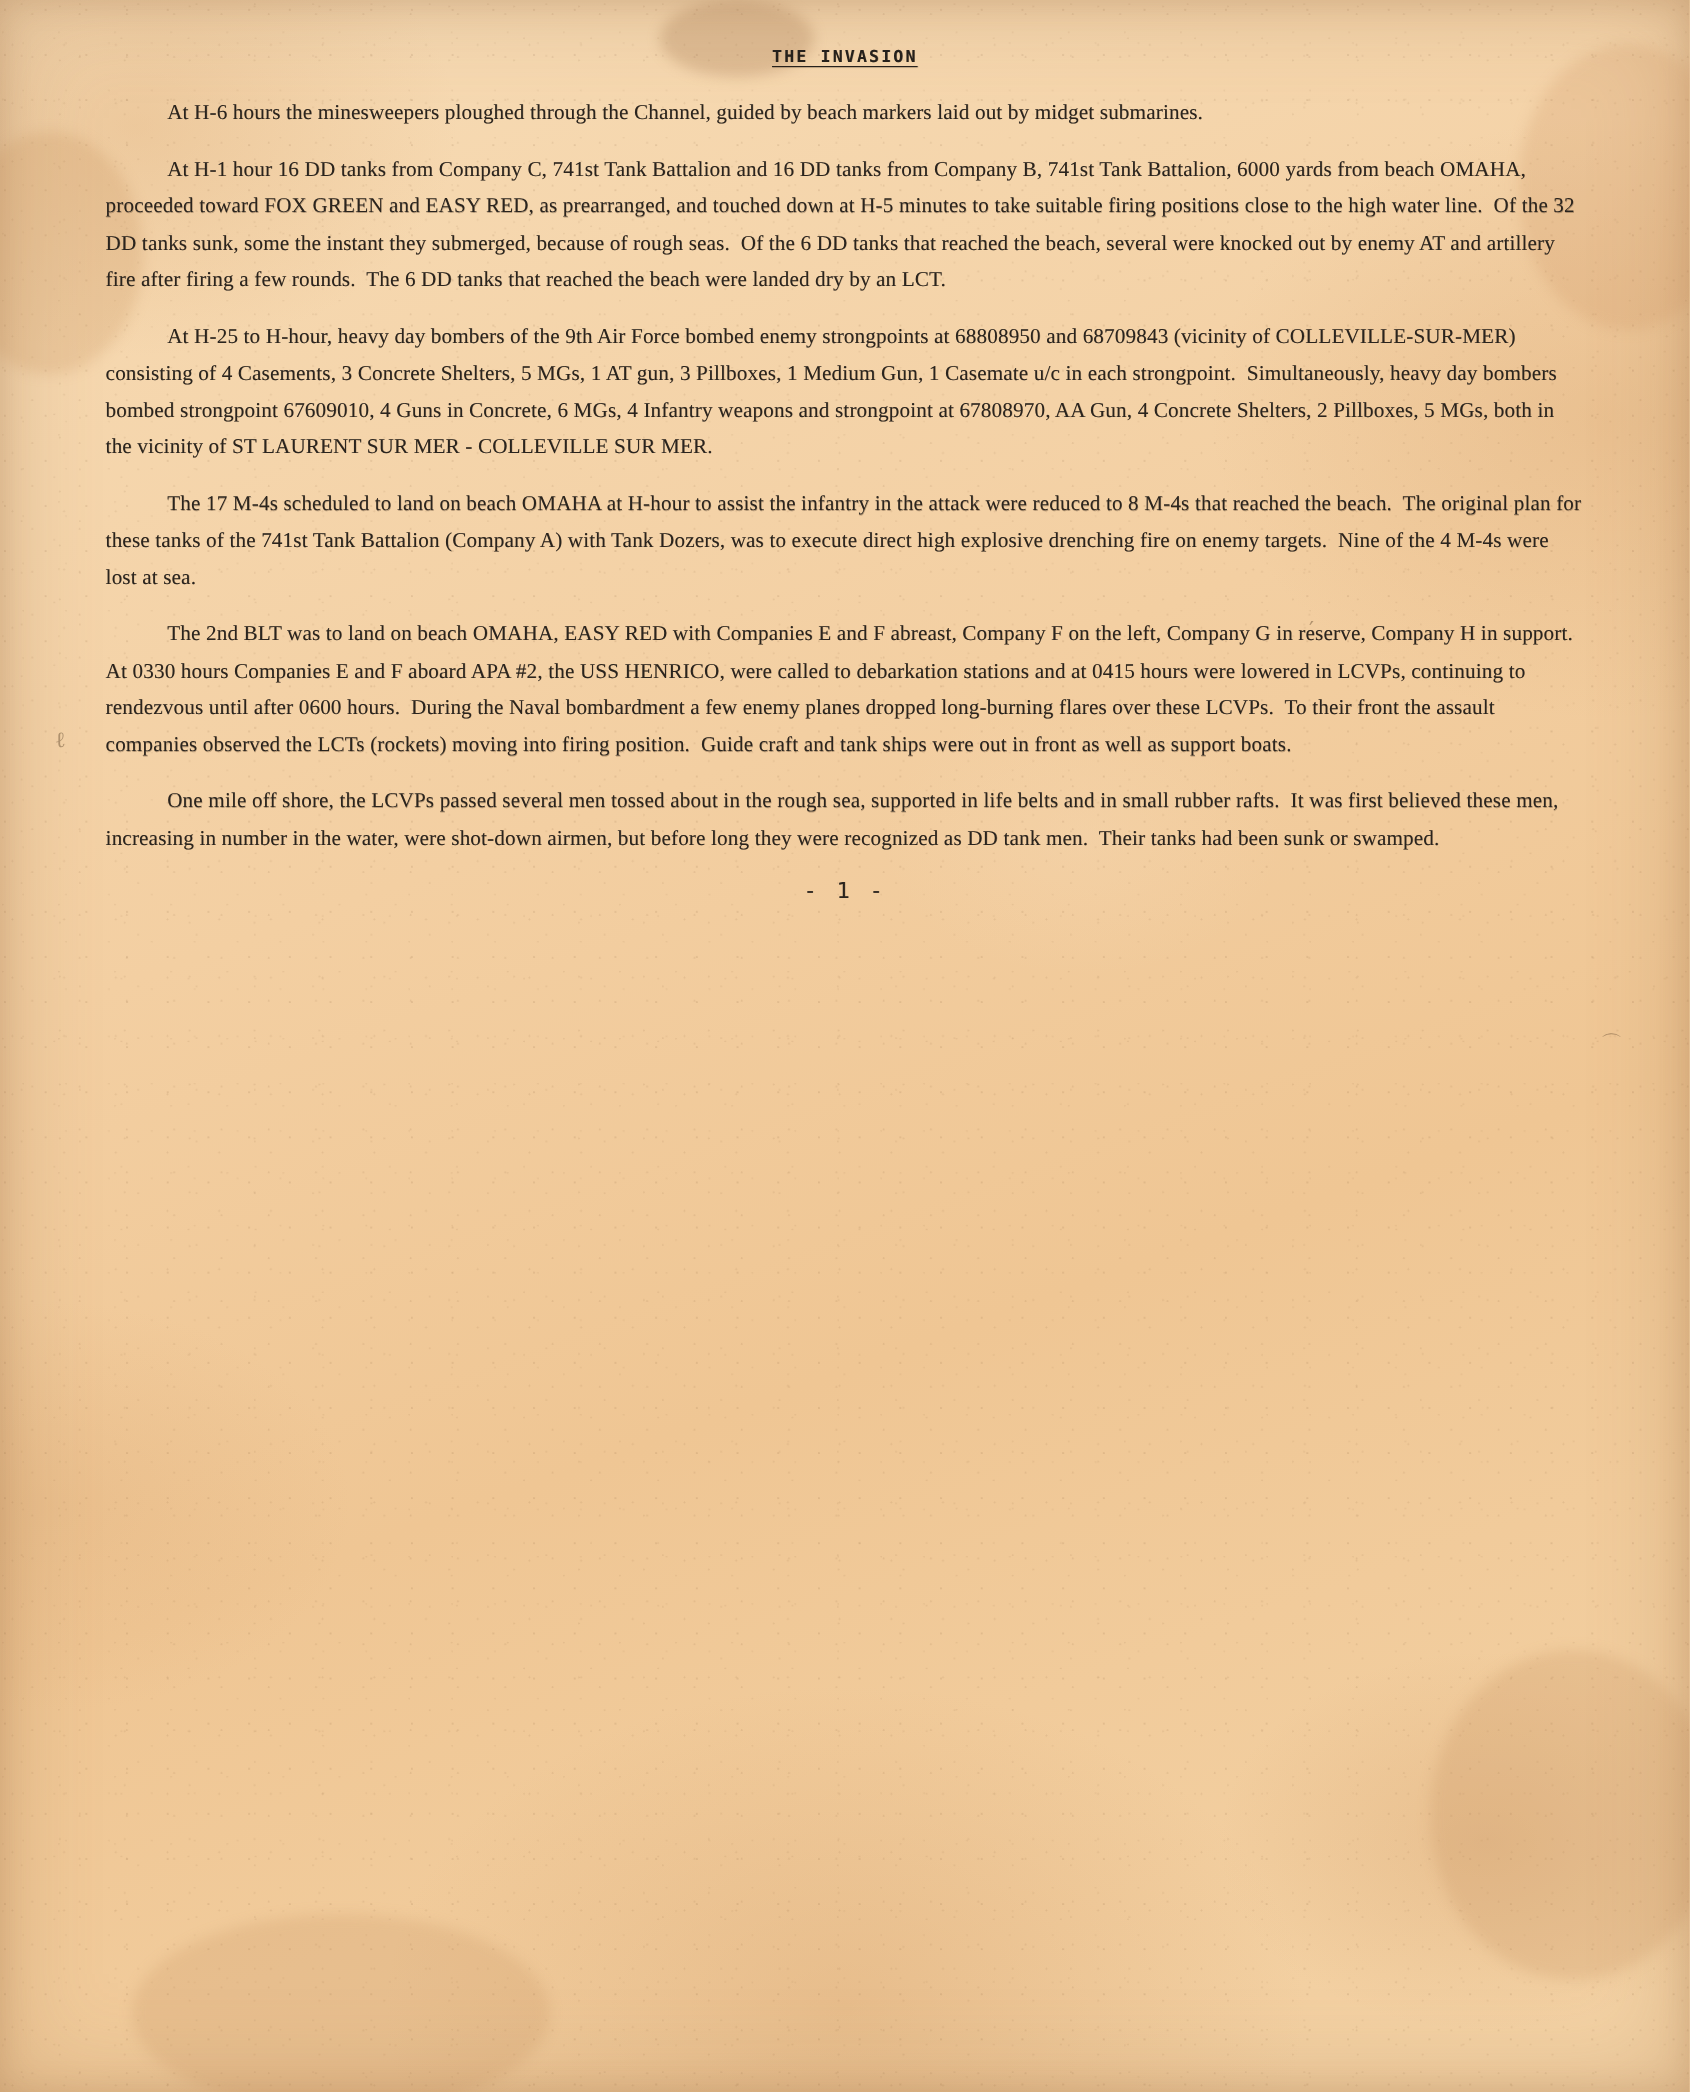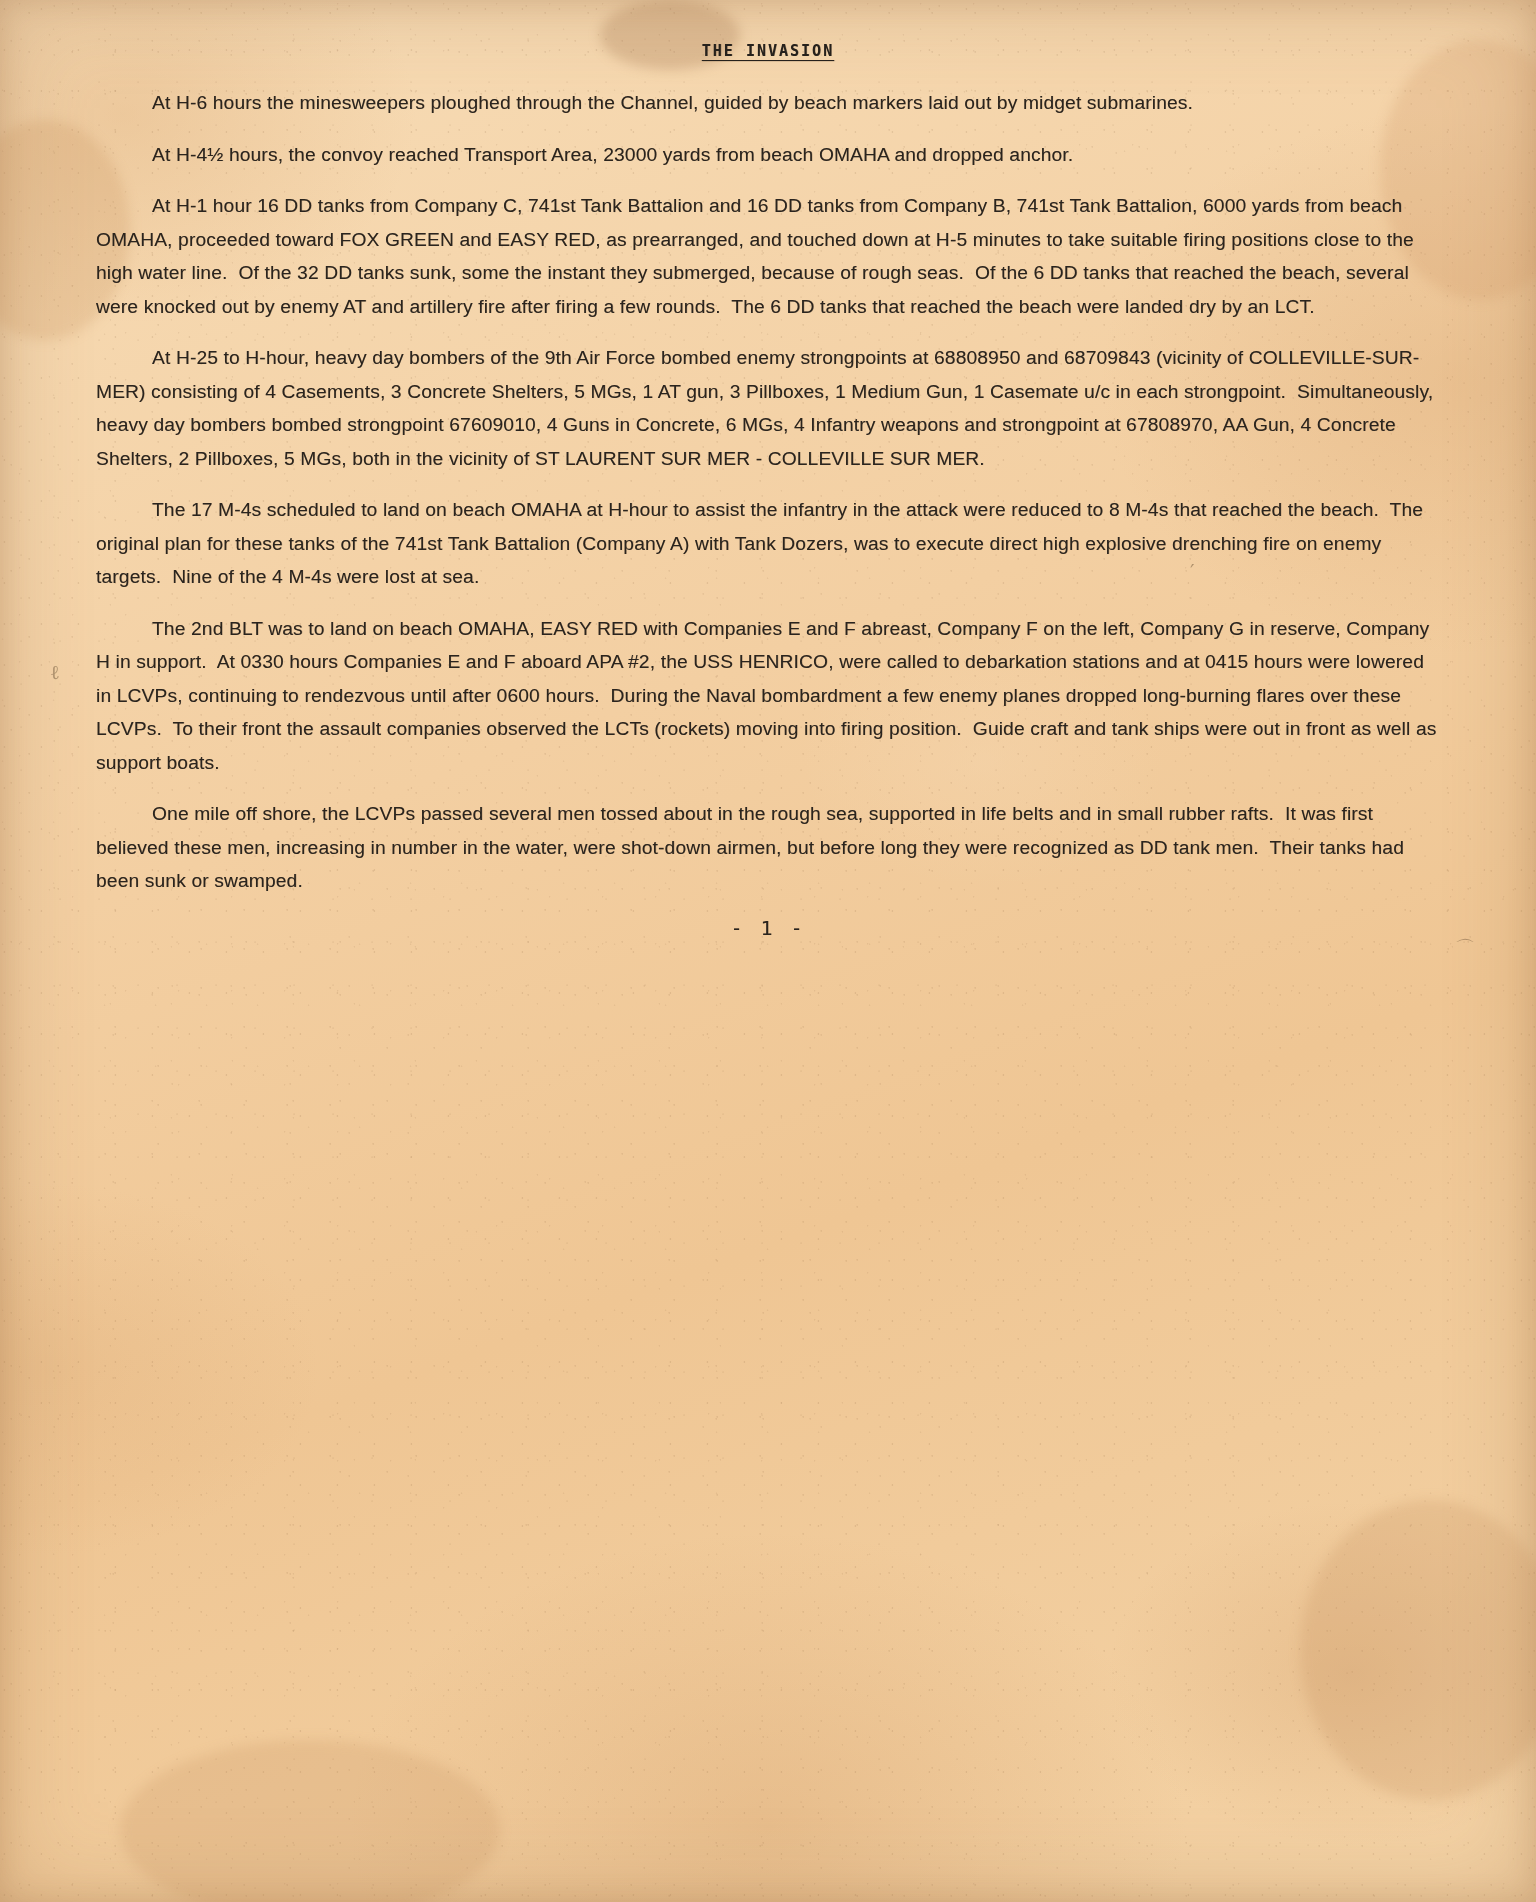--- a/index.html
+++ b/index.html
@@ -72,21 +72,21 @@
     letter-spacing: 2.0px;
     font-weight: 700;
     color: #26211c;
     text-decoration: underline;
     text-underline-offset: 4px;
     margin: 12px 0 26px 0;
     text-shadow: 0.4px 0.3px 0 rgba(60,44,28,0.45);
   }
 
   .para {
-    font-family: Liberation Sans, sans-serif;
+    font-family: Liberation Serif, serif;
     font-size: 19.2px;
     line-height: 33.5px;
     color: #2a241e;
     margin: 0 0 18px 0;
     text-indent: 56px;
     letter-spacing: 0.15px;
     text-shadow: 0.35px 0.25px 0 rgba(70,50,32,0.35);
     white-space: pre-wrap;
   }
 
@@ -127,21 +127,20 @@
   <div class="smudge" style="left:1300px; top:1500px; width:260px; height:300px; background:rgba(190,134,84,0.20);"></div>
   <div class="smudge" style="left:120px; top:1740px; width:380px; height:180px; background:rgba(190,134,84,0.18);"></div>
   <div class="smudge" style="left:600px; top:0px; width:140px; height:70px; background:rgba(150,104,62,0.25);"></div>
 
   <div id="grain"></div>
 
   <div id="content">
     <div id="doc-title">THE INVASION</div>
 
     <p class="para">At H-6 hours the minesweepers ploughed through the Channel, guided by beach markers laid out by midget submarines.</p>
-    <p class="para">At H-4½ hours, the convoy reached Transport Area, 23000 yards from beach OMAHA and dropped anchor.</p>
     <p class="para">At H-1 hour 16 DD tanks from Company C, 741st Tank Battalion and 16 DD tanks from Company B, 741st Tank Battalion, 6000 yards from beach OMAHA, proceeded toward FOX GREEN and EASY RED, as prearranged, and touched down at H-5 minutes to take suitable firing positions close to the high water line.  Of the 32 DD tanks sunk, some the instant they submerged, because of rough seas.  Of the 6 DD tanks that reached the beach, several were knocked out by enemy AT and artillery fire after firing a few rounds.  The 6 DD tanks that reached the beach were landed dry by an LCT.</p>
     <p class="para">At H-25 to H-hour, heavy day bombers of the 9th Air Force bombed enemy strongpoints at 68808950 and 68709843 (vicinity of COLLEVILLE-SUR-MER) consisting of 4 Casements, 3 Concrete Shelters, 5 MGs, 1 AT gun, 3 Pillboxes, 1 Medium Gun, 1 Casemate u/c in each strongpoint.  Simultaneously, heavy day bombers bombed strongpoint 67609010, 4 Guns in Concrete, 6 MGs, 4 Infantry weapons and strongpoint at 67808970, AA Gun, 4 Concrete Shelters, 2 Pillboxes, 5 MGs, both in the vicinity of ST LAURENT SUR MER - COLLEVILLE SUR MER.</p>
     <p class="para">The 17 M-4s scheduled to land on beach OMAHA at H-hour to assist the infantry in the attack were reduced to 8 M-4s that reached the beach.  The original plan for these tanks of the 741st Tank Battalion (Company A) with Tank Dozers, was to execute direct high explosive drenching fire on enemy targets.  Nine of the 4 M-4s were lost at sea.</p>
     <p class="para">The 2nd BLT was to land on beach OMAHA, EASY RED with Companies E and F abreast, Company F on the left, Company G in reserve, Company H in support.  At 0330 hours Companies E and F aboard APA #2, the USS HENRICO, were called to debarkation stations and at 0415 hours were lowered in LCVPs, continuing to rendezvous until after 0600 hours.  During the Naval bombardment a few enemy planes dropped long-burning flares over these LCVPs.  To their front the assault companies observed the LCTs (rockets) moving into firing position.  Guide craft and tank ships were out in front as well as support boats.</p>
     <p class="para">One mile off shore, the LCVPs passed several men tossed about in the rough sea, supported in life belts and in small rubber rafts.  It was first believed these men, increasing in number in the water, were shot-down airmen, but before long they were recognized as DD tank men.  Their tanks had been sunk or swamped.</p>
 
     <div id="page-number">- 1 -</div>
   </div>
 
   <div class="margin-mark" style="left:50px; top:660px;">ℓ</div>

